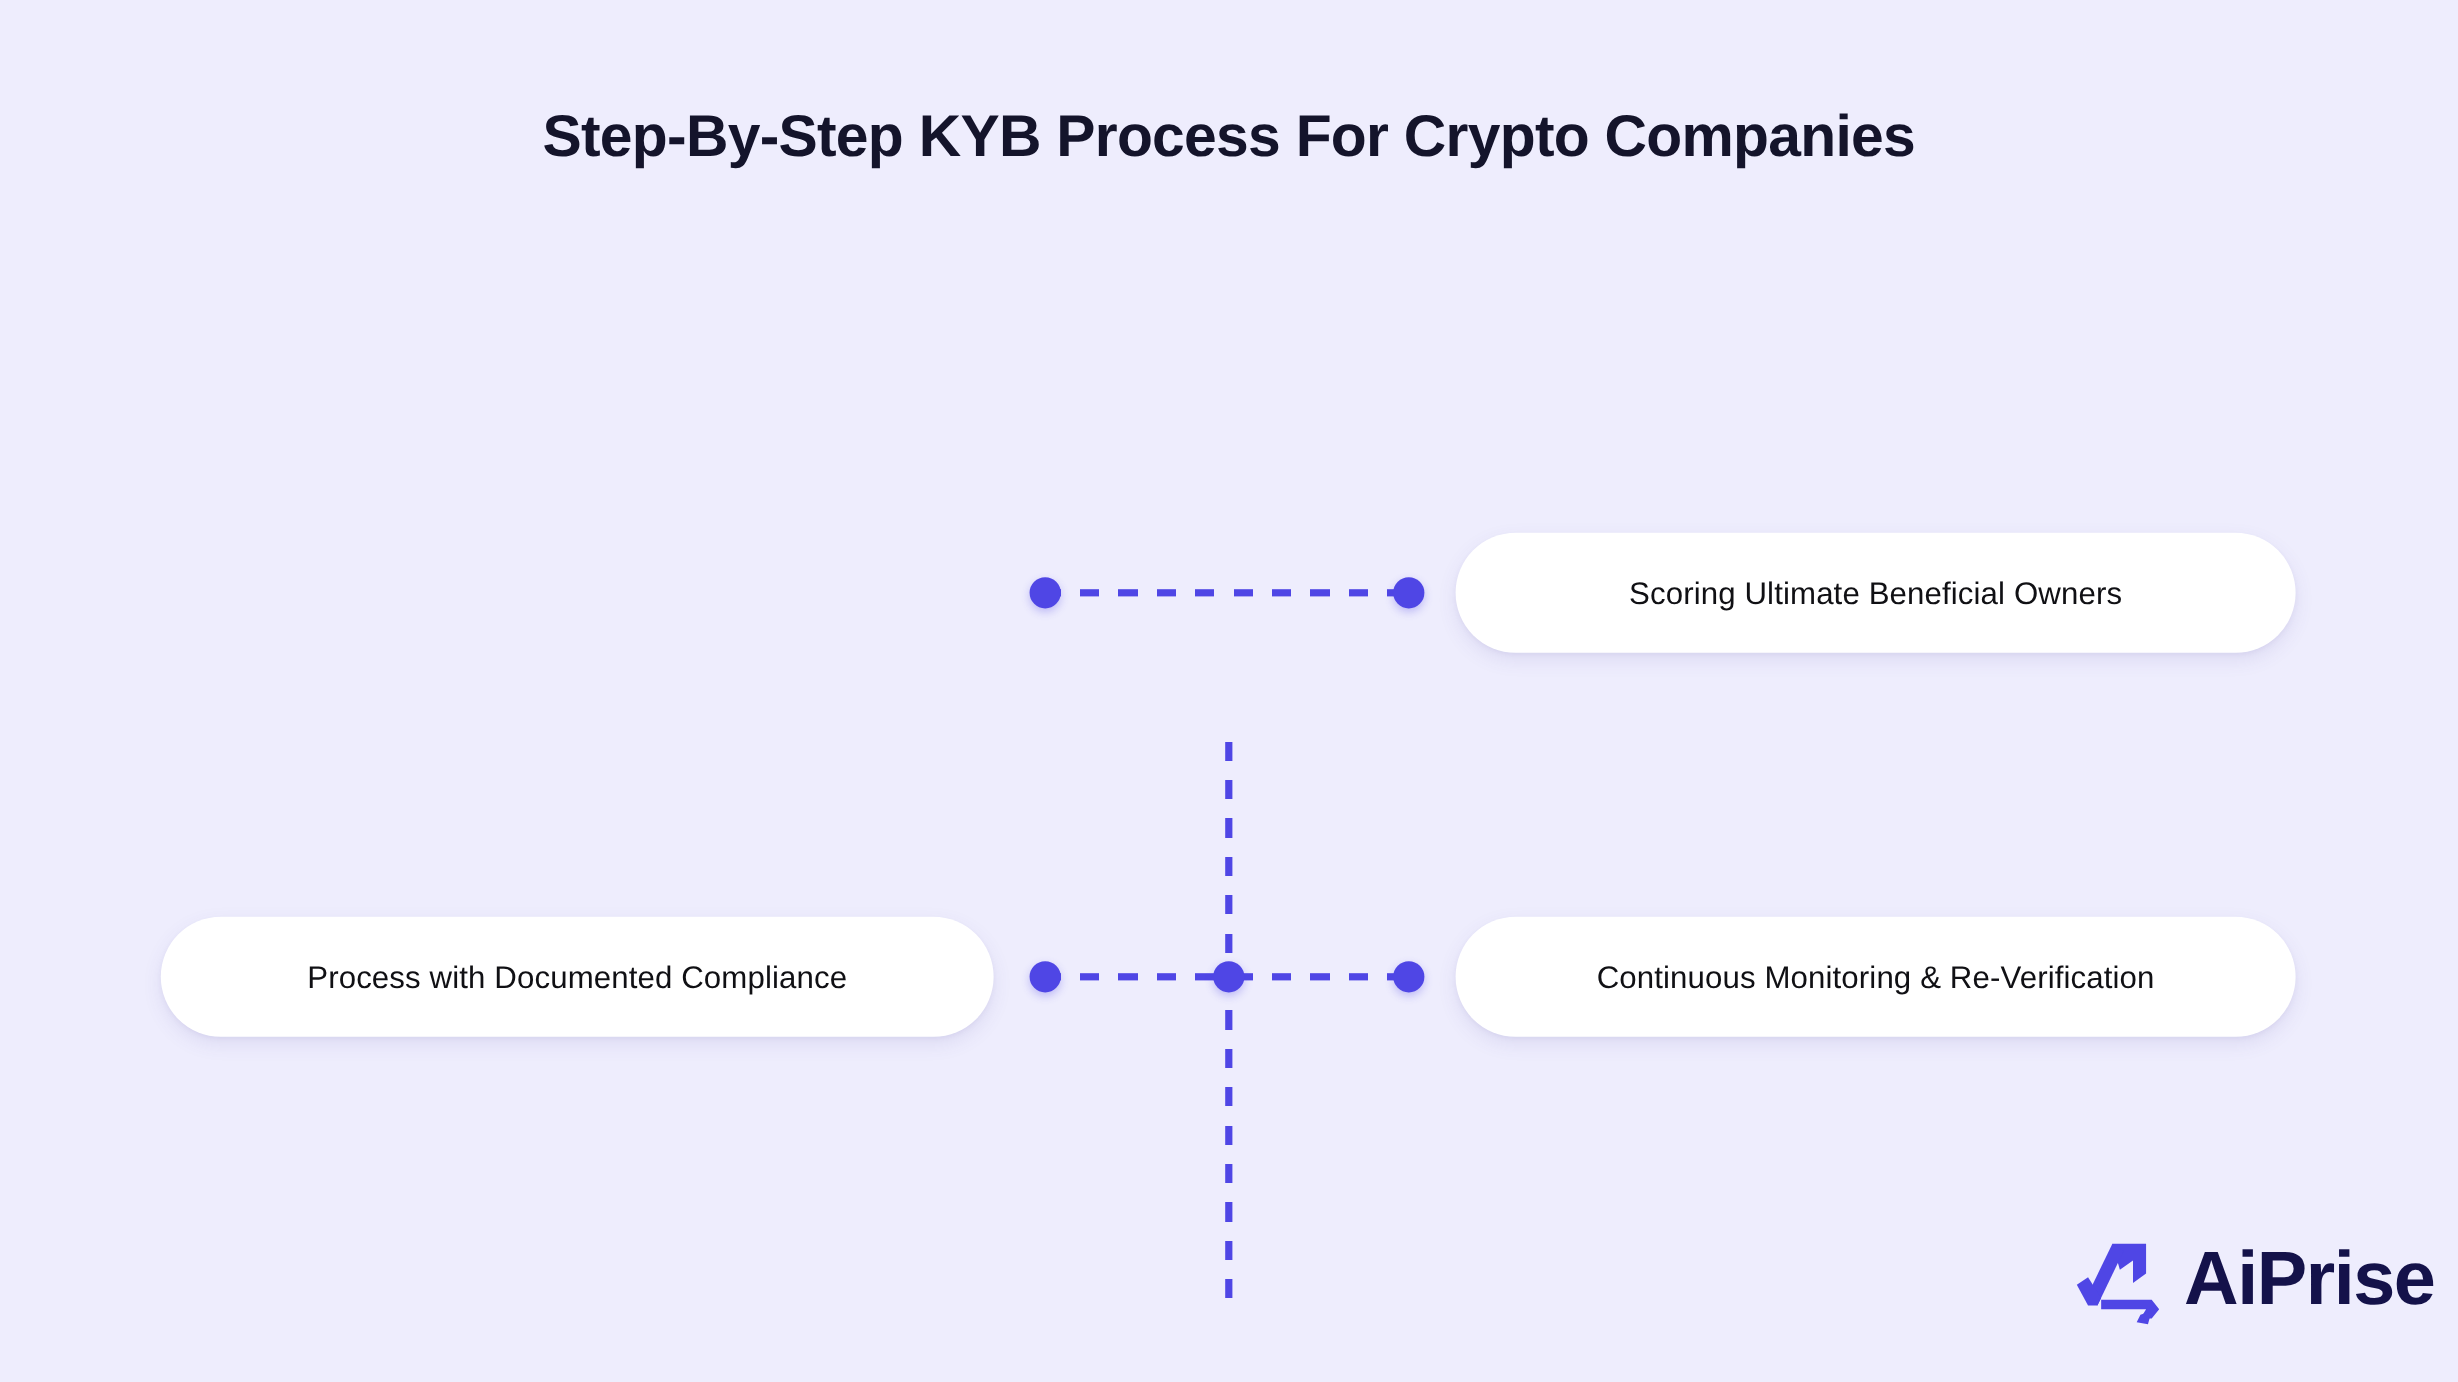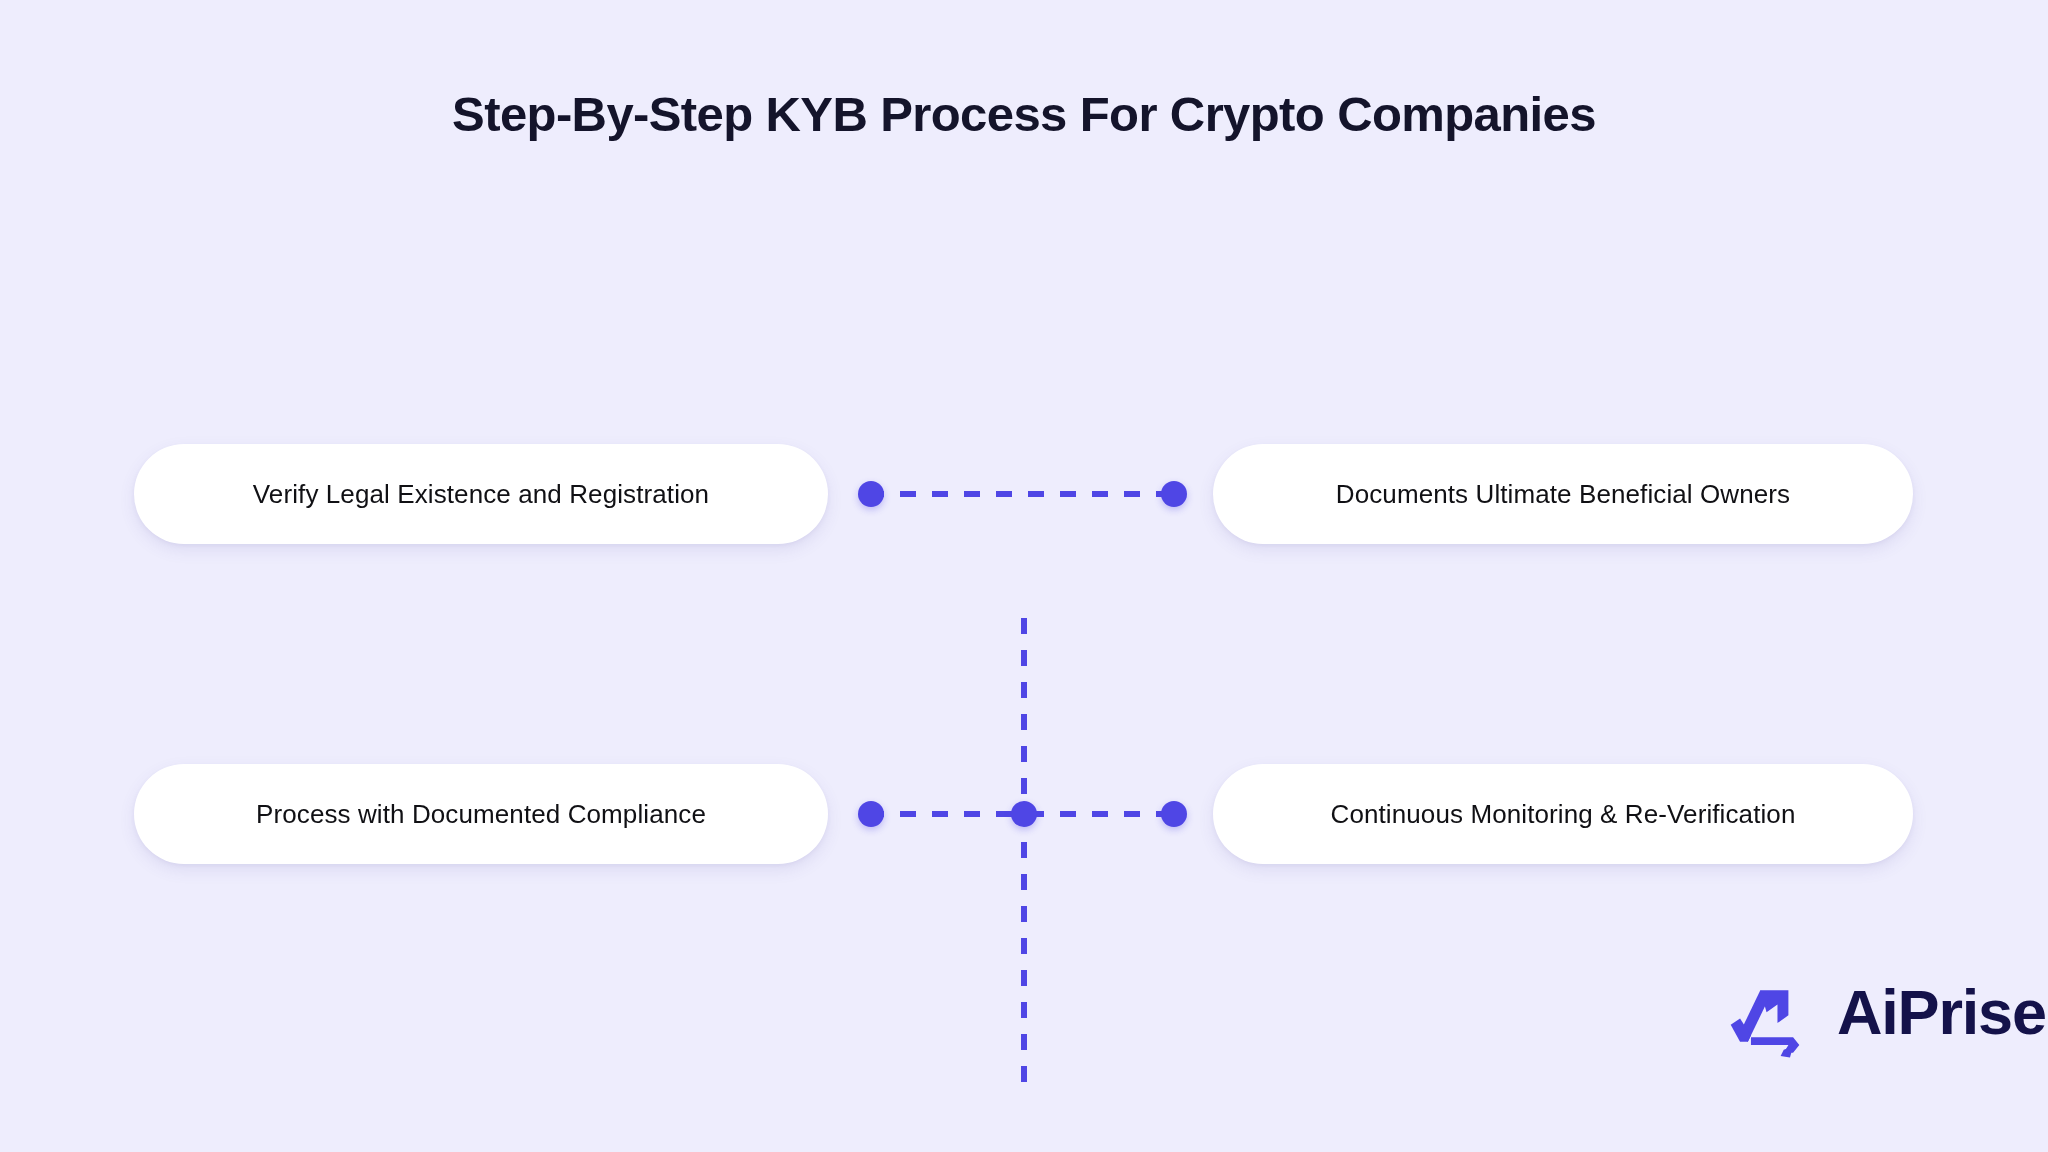--- a/index.html
+++ b/index.html
@@ -137,24 +137,25 @@
   }
   .vline-main {
     top: 334px;
     height: 480px;
   }
 
   
   .logo {
     position: absolute;
     left: 1726px;
-    top: 981px;
+    top: 1025px;
     height: 82px;
     display: flex;
-    gap: 33px;
+    align-items: center;
+    gap: 16px;
   }
 
   .logo-mark {
     width: 78px;
     height: 78px;
     flex: 0 0 78px;
   }
 
   .logo-text {
     font-size: 63px;
@@ -171,30 +172,27 @@
 <div class="canvas">
 
   <h1 class="title">Step-By-Step KYB Process For Crypto Companies</h1>
 
   <div class="diagram">
 
     <div class="vline vline-main"></div>
 
 
     <div class="row row-1">
-      <div class="card card-left">
-        <span class="card-label">Verify Legal Existence and Registration</span>
-      </div>
       <div class="connector">
         <div class="hline"></div>
         <div class="dot dot-left"></div>
         <div class="dot dot-right"></div>
       </div>
       <div class="card card-right">
-        <span class="card-label">Documents Ultimate Beneficial Owners</span>
+        <span class="card-label">Scoring Ultimate Beneficial Owners</span>
       </div>
     </div>
 
 
     <div class="row row-3">
       <div class="card card-left">
         <span class="card-label">Process with Documented Compliance</span>
       </div>
       <div class="connector">
         <div class="hline"></div>

